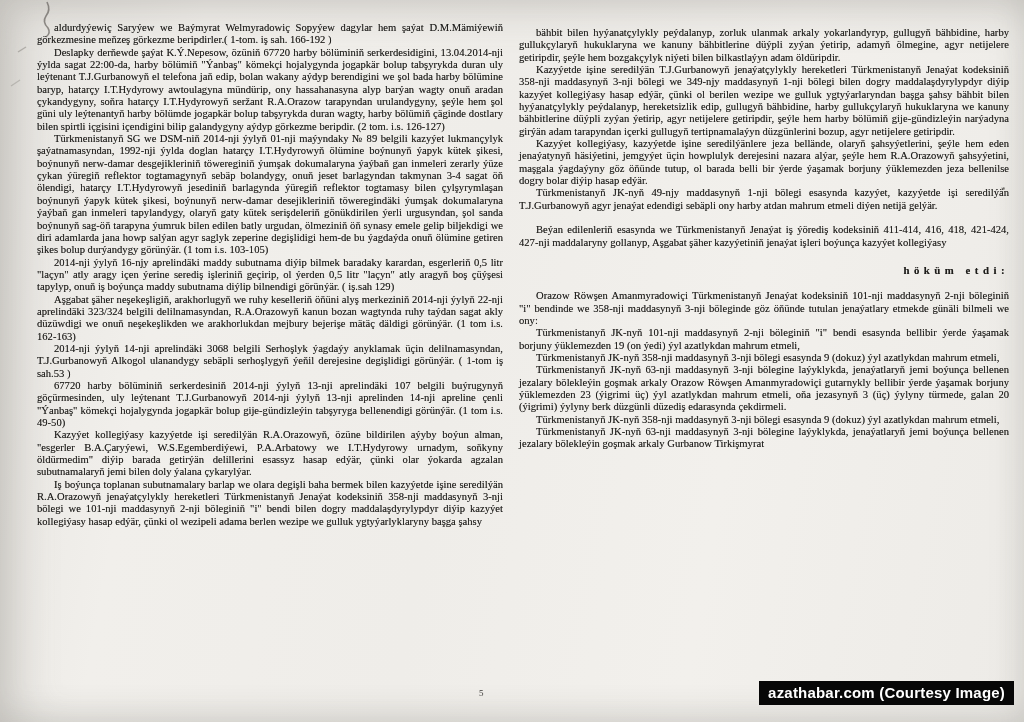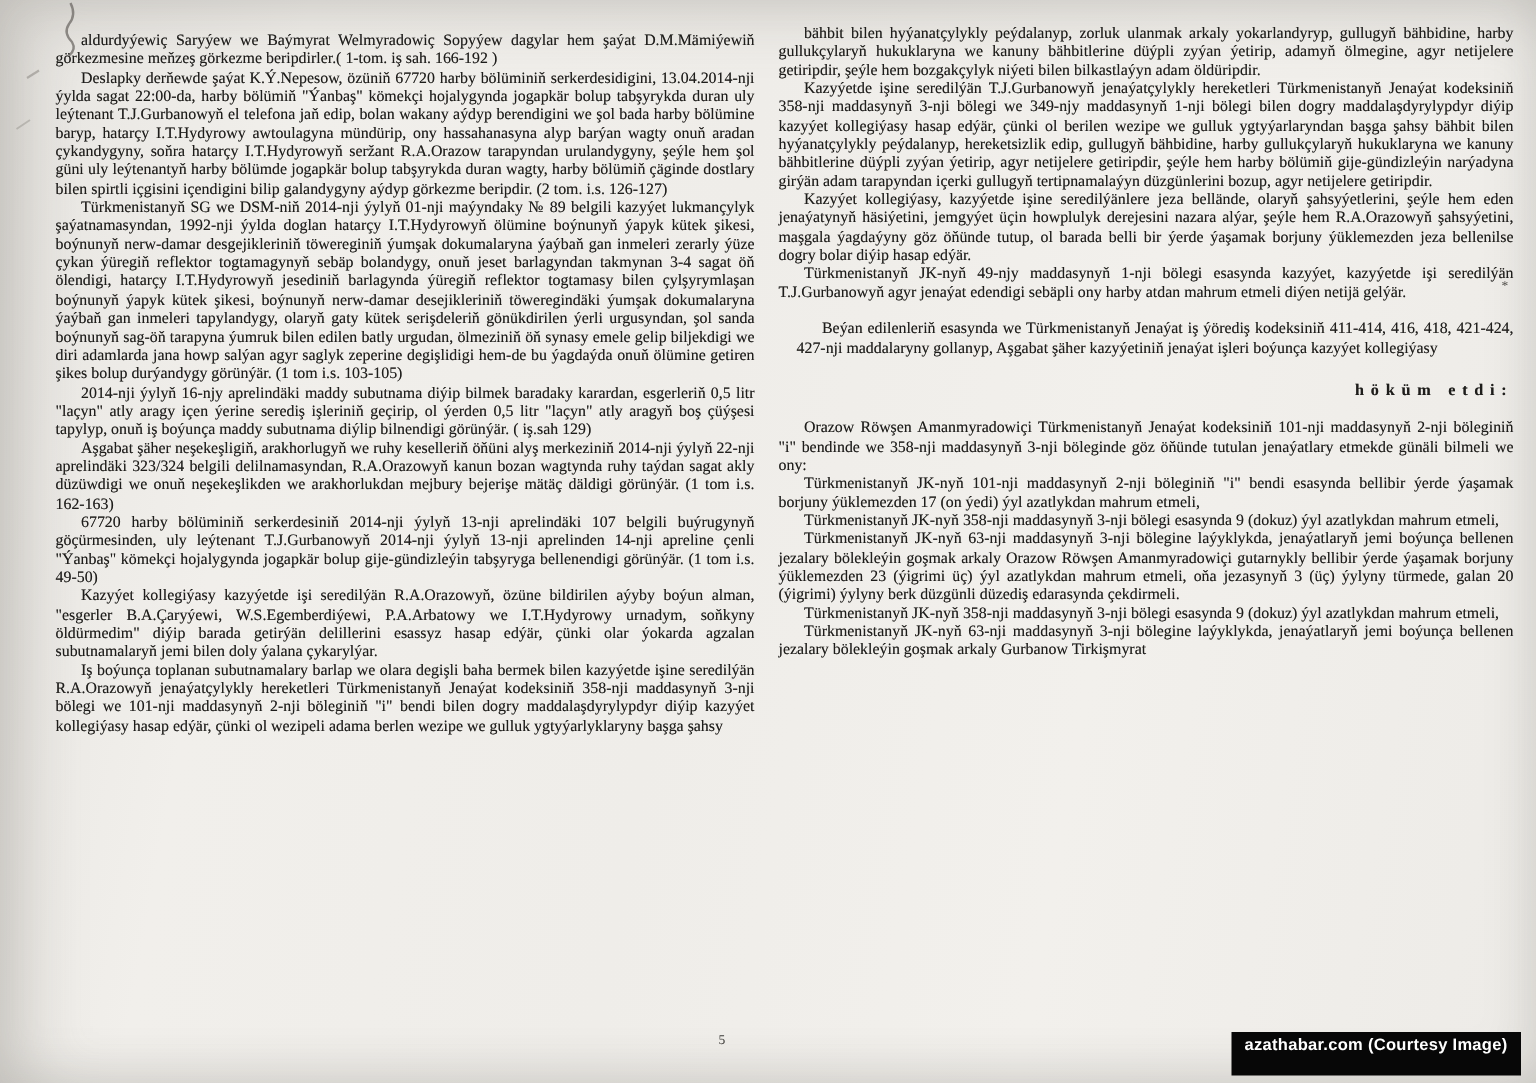--- a/index.html
+++ b/index.html
@@ -13,81 +13,82 @@
   .vignette {
     position:absolute; inset:0; pointer-events:none;
     box-shadow: inset 18px 10px 40px rgba(120,115,108,.25), inset -6px -8px 30px rgba(130,126,120,.18);
   }
   .col {
     position:absolute; text-align:justify;
     font-size:10.6px; line-height:12.35px;
     text-shadow:0 0 .4px rgba(40,38,35,.55);
   }
   .col-left  { left:37px;  top:22px; width:466px; }
-  .col-right { left:519px; top:17px; width:490px; }
+  .col-right { left:519px; top:27px; width:490px; }
   .col p { margin:0; text-indent:17px; }
-  .col p.mt  { margin-top:12px;margin-left:12px; }
+  .col p.mt  { margin-top:12px; }
   .verdict-heading {
     text-align:right; text-indent:0 !important;
     letter-spacing:4.5px; font-weight:bold; font-size:10.8px;
     margin:15px 0 14px 0 !important;
   }
   .page-num {
     position:absolute; left:479px; top:688px;
     font-size:9px; color:#3a3936;
   }
   .artifact-asterisk {
     position:absolute; left:1001px; top:185px;
     font-size:9px; color:#55534f;
   }
   .hand-marks { position:absolute; left:0; top:0; pointer-events:none; }
   .watermark {
-    position:absolute; right:10px; bottom:5px;
+    position:absolute; right:10px; bottom:17px;
     background:#070707; color:#ffffff;
     font-family:"Liberation Sans","DejaVu Sans",sans-serif;
-    font-weight:bold; font-size:11px; letter-spacing:.2px;
-    padding:3px 9px 14px 9px;
+    font-weight:bold; font-size:15px; letter-spacing:.2px;
+    padding:3px 9px 4px 9px;
   }
 </style>
 </head>
 <body>
 
 <div class="canvas">
   <div class="vignette"></div>
 
   <svg class="hand-marks" width="70" height="110" viewBox="0 0 70 110">
     <path d="M47 2 q4 8 -1 14 q-4 6 2 12 q3 5 -2 9" fill="none" stroke="#6d6a66" stroke-width="1.6" opacity="0.75"></path>
     <path d="M18 52 l8 -5" fill="none" stroke="#8a8781" stroke-width="1.4" opacity="0.55"></path>
     <path d="M11 86 l9 -6" fill="none" stroke="#908d87" stroke-width="1.2" opacity="0.45"></path>
   </svg>
 
   <div class="col col-left">
     <p>aldurdyýewiç Saryýew we Baýmyrat Welmyradowiç Sopyýew dagylar hem şaýat D.M.Mämiýewiň görkezmesine meňzeş görkezme beripdirler.( 1-tom. iş sah. 166-192 )</p>
     <p>Deslapky derňewde şaýat K.Ý.Nepesow, özüniň 67720 harby bölüminiň serkerdesidigini, 13.04.2014-nji ýylda sagat 22:00-da, harby bölümiň "Ýanbaş" kömekçi hojalygynda jogapkär bolup tabşyrykda duran uly leýtenant T.J.Gurbanowyň el telefona jaň edip, bolan wakany aýdyp berendigini we şol bada harby bölümine baryp, hatarçy I.T.Hydyrowy awtoulagyna mündürip, ony hassahanasyna alyp barýan wagty onuň aradan çykandygyny, soňra hatarçy I.T.Hydyrowyň seržant R.A.Orazow tarapyndan urulandygyny, şeýle hem şol güni uly leýtenantyň harby bölümde jogapkär bolup tabşyrykda duran wagty, harby bölümiň çäginde dostlary bilen spirtli içgisini içendigini bilip galandygyny aýdyp görkezme beripdir. (2 tom. i.s. 126-127)</p>
     <p>Türkmenistanyň SG we DSM-niň 2014-nji ýylyň 01-nji maýyndaky № 89 belgili kazyýet lukmançylyk şaýatnamasyndan, 1992-nji ýylda doglan hatarçy I.T.Hydyrowyň ölümine boýnunyň ýapyk kütek şikesi, boýnunyň nerw-damar desgejikleriniň töwereginiň ýumşak dokumalaryna ýaýbaň gan inmeleri zerarly ýüze çykan ýüregiň reflektor togtamagynyň sebäp bolandygy, onuň jeset barlagyndan takmynan 3-4 sagat öň ölendigi, hatarçy I.T.Hydyrowyň jesediniň barlagynda ýüregiň reflektor togtamasy bilen çylşyrymlaşan boýnunyň ýapyk kütek şikesi, boýnunyň nerw-damar desejikleriniň töweregindäki ýumşak dokumalaryna ýaýbaň gan inmeleri tapylandygy, olaryň gaty kütek serişdeleriň gönükdirilen ýerli urgusyndan, şol sanda boýnunyň sag-öň tarapyna ýumruk bilen edilen batly urgudan, ölmeziniň öň synasy emele gelip biljekdigi we diri adamlarda jana howp salýan agyr saglyk zeperine degişlidigi hem-de bu ýagdaýda onuň ölümine getiren şikes bolup durýandygy görünýär. (1 tom i.s. 103-105)</p>
     <p>2014-nji ýylyň 16-njy aprelindäki maddy subutnama diýip bilmek baradaky karardan, esgerleriň 0,5 litr "laçyn" atly aragy içen ýerine serediş işleriniň geçirip, ol ýerden 0,5 litr "laçyn" atly aragyň boş çüýşesi tapylyp, onuň iş boýunça maddy subutnama diýlip bilnendigi görünýär. ( iş.sah 129)</p>
     <p>Aşgabat şäher neşekeşligiň, arakhorlugyň we ruhy keselleriň öňüni alyş merkeziniň 2014-nji ýylyň 22-nji aprelindäki 323/324 belgili delilnamasyndan, R.A.Orazowyň kanun bozan wagtynda ruhy taýdan sagat akly düzüwdigi we onuň neşekeşlikden we arakhorlukdan mejbury bejerişe mätäç däldigi görünýär. (1 tom i.s. 162-163)</p>
+    <p>2014-nji ýylyň 14-nji aprelindäki 3068 belgili Serhoşlyk ýagdaýy anyklamak üçin delilnamasyndan, T.J.Gurbanowyň Alkogol ulanandygy sebäpli serhoşlygyň ýeňil derejesine degişlidigi görünýär. ( 1-tom iş sah.53 )</p>
     <p>67720 harby bölüminiň serkerdesiniň 2014-nji ýylyň 13-nji aprelindäki 107 belgili buýrugynyň göçürmesinden, uly leýtenant T.J.Gurbanowyň 2014-nji ýylyň 13-nji aprelinden 14-nji apreline çenli "Ýanbaş" kömekçi hojalygynda jogapkär bolup gije-gündizleýin tabşyryga bellenendigi görünýär. (1 tom i.s. 49-50)</p>
     <p>Kazyýet kollegiýasy kazyýetde işi seredilýän R.A.Orazowyň, özüne bildirilen aýyby boýun alman, "esgerler B.A.Çaryýewi, W.S.Egemberdiýewi, P.A.Arbatowy we I.T.Hydyrowy urnadym, soňkyny öldürmedim" diýip barada getirýän delillerini esassyz hasap edýär, çünki olar ýokarda agzalan subutnamalaryň jemi bilen doly ýalana çykarylýar.</p>
     <p>Iş boýunça toplanan subutnamalary barlap we olara degişli baha bermek bilen kazyýetde işine seredilýän R.A.Orazowyň jenaýatçylykly hereketleri Türkmenistanyň Jenaýat kodeksiniň 358-nji maddasynyň 3-nji bölegi we 101-nji maddasynyň 2-nji böleginiň "i" bendi bilen dogry maddalaşdyrylypdyr diýip kazyýet kollegiýasy hasap edýär, çünki ol wezipeli adama berlen wezipe we gulluk ygtyýarlyklaryny başga şahsy</p>
   </div>
 
   <div class="page-num">5</div>
 
   <div class="col col-right">
     <p>bähbit bilen hyýanatçylykly peýdalanyp, zorluk ulanmak arkaly yokarlandyryp, gullugyň bähbidine, harby gullukçylaryň hukuklaryna we kanuny bähbitlerine düýpli zyýan ýetirip, adamyň ölmegine, agyr netijelere getiripdir, şeýle hem bozgakçylyk niýeti bilen bilkastlaýyn adam öldüripdir.</p>
     <p>Kazyýetde işine seredilýän T.J.Gurbanowyň jenaýatçylykly hereketleri Türkmenistanyň Jenaýat kodeksiniň 358-nji maddasynyň 3-nji bölegi we 349-njy maddasynyň 1-nji bölegi bilen dogry maddalaşdyrylypdyr diýip kazyýet kollegiýasy hasap edýär, çünki ol berilen wezipe we gulluk ygtyýarlaryndan başga şahsy bähbit bilen hyýanatçylykly peýdalanyp, hereketsizlik edip, gullugyň bähbidine, harby gullukçylaryň hukuklaryna we kanuny bähbitlerine düýpli zyýan ýetirip, agyr netijelere getiripdir, şeýle hem harby bölümiň gije-gündizleýin narýadyna girýän adam tarapyndan içerki gullugyň tertipnamalaýyn düzgünlerini bozup, agyr netijelere getiripdir.</p>
     <p>Kazyýet kollegiýasy, kazyýetde işine seredilýänlere jeza bellände, olaryň şahsyýetlerini, şeýle hem eden jenaýatynyň häsiýetini, jemgyýet üçin howplulyk derejesini nazara alýar, şeýle hem R.A.Orazowyň şahsyýetini, maşgala ýagdaýyny göz öňünde tutup, ol barada belli bir ýerde ýaşamak borjuny ýüklemezden jeza bellenilse dogry bolar diýip hasap edýär.</p>
     <p>Türkmenistanyň JK-nyň 49-njy maddasynyň 1-nji bölegi esasynda kazyýet, kazyýetde işi seredilýän T.J.Gurbanowyň agyr jenaýat edendigi sebäpli ony harby atdan mahrum etmeli diýen netijä gelýär.</p>
     <p class="mt">Beýan edilenleriň esasynda we Türkmenistanyň Jenaýat iş ýörediş kodeksiniň 411-414, 416, 418, 421-424, 427-nji maddalaryny gollanyp, Aşgabat şäher kazyýetiniň jenaýat işleri boýunça kazyýet kollegiýasy</p>
 
     <p class="verdict-heading">höküm etdi:</p>
 
     <p>Orazow Röwşen Amanmyradowiçi Türkmenistanyň Jenaýat kodeksiniň 101-nji maddasynyň 2-nji böleginiň "i" bendinde we 358-nji maddasynyň 3-nji böleginde göz öňünde tutulan jenaýatlary etmekde günäli bilmeli we ony:</p>
-    <p>Türkmenistanyň JK-nyň 101-nji maddasynyň 2-nji böleginiň "i" bendi esasynda bellibir ýerde ýaşamak borjuny ýüklemezden 17 (on ýedi) ýyl azatlykdan mahrum etmeli,</p>
+    <p>Türkmenistanyň JK-nyň 101-nji maddasynyň 2-nji böleginiň "i" bendi esasynda bellibir ýerde ýaşamak borjuny ýüklemezden 19 (on ýedi) ýyl azatlykdan mahrum etmeli,</p>
     <p>Türkmenistanyň JK-nyň 358-nji maddasynyň 3-nji bölegi esasynda 9 (dokuz) ýyl azatlykdan mahrum etmeli,</p>
     <p>Türkmenistanyň JK-nyň 63-nji maddasynyň 3-nji bölegine laýyklykda, jenaýatlaryň jemi boýunça bellenen jezalary bölekleýin goşmak arkaly Orazow Röwşen Amanmyradowiçi gutarnykly bellibir ýerde ýaşamak borjuny ýüklemezden 23 (ýigrimi üç) ýyl azatlykdan mahrum etmeli, oňa jezasynyň 3 (üç) ýylyny türmede, galan 20 (ýigrimi) ýylyny berk düzgünli düzediş edarasynda çekdirmeli.</p>
     <p>Türkmenistanyň JK-nyň 358-nji maddasynyň 3-nji bölegi esasynda 9 (dokuz) ýyl azatlykdan mahrum etmeli,</p>
     <p>Türkmenistanyň JK-nyň 63-nji maddasynyň 3-nji bölegine laýyklykda, jenaýatlaryň jemi boýunça bellenen jezalary bölekleýin goşmak arkaly Gurbanow Tirkişmyrat</p>
   </div>
 
   <div class="artifact-asterisk">*</div>
 
   <div class="watermark">azathabar.com (Courtesy Image)</div>
 </div>

